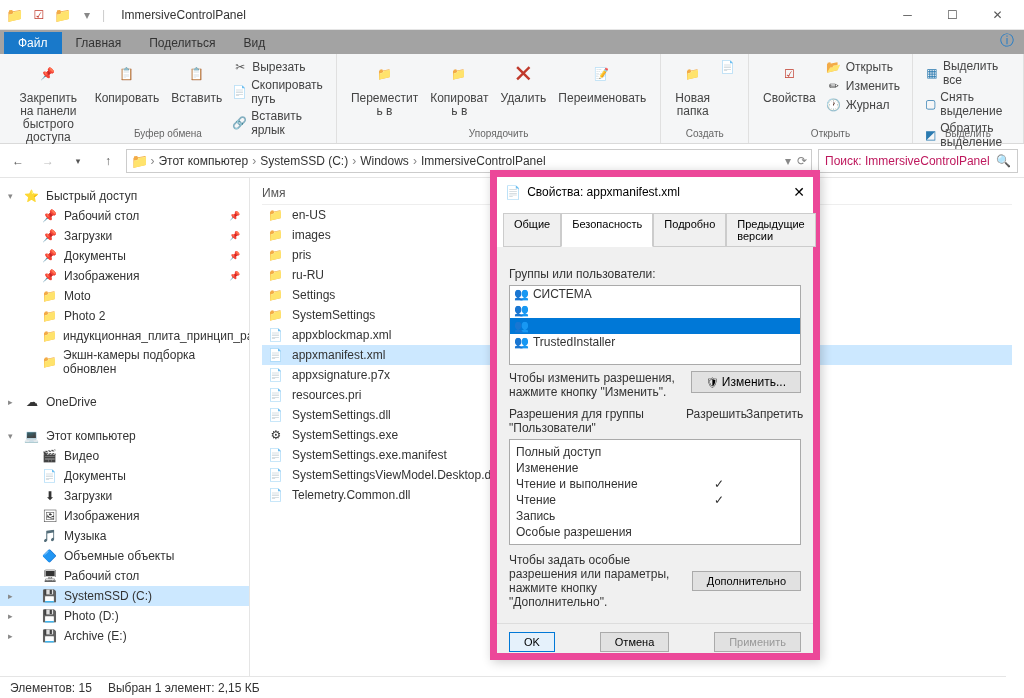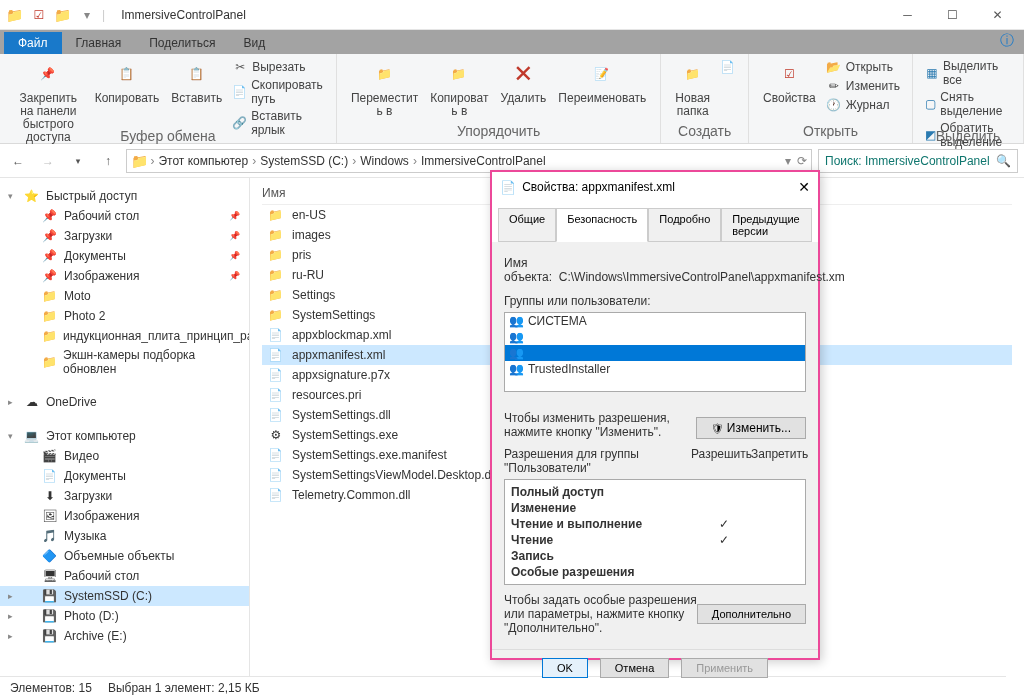--- a/index.html
+++ b/index.html
@@ -9,65 +9,65 @@
 .titlebar .qat-btn { width: 22px; height: 22px; display: flex; align-items: center; justify-content: center; }
 .titlebar .title { margin-left: 12px; color: #333; }
 .titlebar .winctrl { margin-left: auto; display: flex; }
 .titlebar .winctrl div { width: 45px; height: 30px; display: flex; align-items: center; justify-content: center; color: #555; }
 .tabs { height: 24px; background: #a3a3a3; display: flex; align-items: flex-end; padding-left: 4px; }
 .tab { padding: 4px 14px; color: #333; cursor: pointer; }
 .tab.active { background: #1979ca; color: #fff; }
 .ribbon { height: 90px; background: #f5f6f7; border-bottom: 1px solid #dadada; display: flex; position: relative; }
 .ribbon .help { position: absolute; right: 10px; top: -22px; color: #1979ca; font-size: 14px; }
 .rgroup { border-right: 1px solid #e0e0e0; padding: 2px 8px; display: flex; flex-direction: column; align-items: center; justify-content: space-between; }
-.rgroup .glabel { color: #666; font-size: 14px; text-align: center; padding-bottom: 2px; }
+.rgroup .glabel { color: #666; font-size: 10px; text-align: center; padding-bottom: 2px; }
 .rbig { display: flex; flex-direction: column; align-items: center; padding: 2px 6px; cursor: pointer; }
 .rbig .ricon { width: 32px; height: 32px; display: flex; align-items: center; justify-content: center; }
 .rbig .rlbl { text-align: center; line-height: 13px; margin-top: 2px; color: #444; }
 .rrow { display: flex; align-items: flex-start; height: 72px; }
 .rsmall { display: flex; align-items: center; gap: 4px; padding: 1px 4px; cursor: pointer; color: #444; }
 .rsmall .si { width: 16px; height: 16px; display: flex; align-items: center; justify-content: center; }
 .rcol { display: flex; flex-direction: column; justify-content: flex-start; gap: 1px; padding-top: 2px; }
 .navbar { height: 34px; display: flex; align-items: center; padding: 3px 6px; gap: 6px; border-bottom: 1px solid #e5e5e5; }
 .navbtn { width: 24px; height: 24px; display: flex; align-items: center; justify-content: center; color: #555; cursor: pointer; }
 .addrbar { flex: 1; height: 24px; border: 1px solid #ccc; display: flex; align-items: center; padding: 0 4px; gap: 2px; }
 .addrbar .crumb { padding: 0 2px; color: #333; cursor: pointer; }
 .addrbar .sep { color: #888; }
-.searchbox { width: 200px; height: 24px; border: 1px solid #ccc; display: flex; align-items: center; padding: 0 6px; color: #0f766e; }
+.searchbox { width: 200px; height: 24px; border: 1px solid #ccc; display: flex; align-items: center; padding: 0 6px; color: #be185d; }
 .content { display: flex; height: 500px; }
 .sidebar { width: 250px; border-right: 1px solid #e5e5e5; overflow-y: auto; padding: 8px 0; }
 .sbitem { display: flex; align-items: center; padding: 2px 8px 2px 24px; gap: 6px; cursor: pointer; color: #333; position: relative; }
 .sbitem.l2 { padding-left: 42px; }
 .sbitem .chev { position: absolute; left: 8px; color: #888; font-size: 9px; }
 .sbitem .icn { width: 16px; height: 16px; display: flex; align-items: center; justify-content: center; }
 .sbitem.selected { background: #cce8ff; }
 .sbitem .pin { margin-left: auto; color: #aaa; font-size: 9px; }
 .filepane { flex: 1; padding: 4px 12px; position: relative; }
 .filepane .colhdr { color: #555; padding: 4px 0; border-bottom: 1px solid #eee; }
 .frow { display: flex; align-items: center; padding: 2px 6px; gap: 8px; cursor: pointer; color: #333; }
 .frow.selected { background: #cce8ff; }
 .frow .ficn { width: 16px; height: 16px; display: flex; align-items: center; justify-content: center; }
 .statusbar { position: absolute; bottom: 0; left: 0; right: 18px; height: 22px; border-top: 1px solid #e5e5e5; display: flex; align-items: center; padding: 0 10px; gap: 16px; color: #333; background: #fff; }
-.dialog { position: absolute; left: 490px; top: 170px; width: 330px; height: 490px; background: #f0f0f0; border: 2px solid #ec4899; box-shadow: 2px 2px 10px rgba(0,0,0,0.2); }
+.dialog { position: absolute; left: 490px; top: 170px; width: 330px; height: 490px; background: #f0f0f0; border: 7px solid #ec4899; box-shadow: 2px 2px 10px rgba(0,0,0,0.2); }
 .dlgtitle { height: 30px; background: #fff; display: flex; align-items: center; padding: 0 8px; }
 .dlgtitle .x { margin-left: auto; font-size: 14px; cursor: pointer; }
 .dlgtabs { display: flex; background: #fff; padding: 6px 6px 0 6px; gap: 0; }
 .dlgtab { padding: 4px 10px; border: 1px solid #ccc; background: #f0f0f0; cursor: pointer; font-size: 11px; }
 .dlgtab.active { background: #fff; border-bottom-color: #fff; position: relative; z-index: 2; }
 .dlgbody { padding: 10px 12px; font-size: 11px; color: #333; }
 .dlgbody .row { margin: 4px 0; }
 .listbox { border: 1px solid #aaa; background: #fff; height: 80px; overflow-y: scroll; }
 .listbox .li { padding: 1px 4px; display: flex; align-items: center; gap: 4px; }
 .listbox .li.sel { background: #0078d7; color: #fff; }
 .btn { border: 1px solid #aaa; background: #e1e1e1; padding: 3px 14px; cursor: pointer; font-size: 11px; }
 .permtable { border: 1px solid #aaa; background: #fff; padding: 4px 6px; }
 .permrow { display: flex; padding: 1px 0; }
-.permrow .pn { flex: 1; font-weight: bold; }
+.permrow .pn { flex: 1; }
 .permrow .pc { width: 50px; text-align: center; }
-.dlgbtns { display: flex; justify-content: center; gap: 12px; padding: 8px 12px; border-top: 1px solid #ddd; }
+.dlgbtns { display: flex; justify-content: space-between; gap: 6px; padding: 8px 12px; border-top: 1px solid #ddd; }
 .folder-icon::before { content: "📁"; font-size: 14px; }
 .file-icon::before { content: "📄"; font-size: 13px; }
 </style>
 </head>
 <body>
 
 <div class="titlebar">
   <div class="qat">
     <div class="qat-btn folder-icon"></div>
     <div class="qat-btn" style="color:#c0392b">☑</div>
@@ -383,39 +383,38 @@
     <span style="margin-left:6px">Свойства: appxmanifest.xml</span>
     <span class="x">✕</span>
   </div>
   <div class="dlgtabs" id="dlgtabs">
       <div class="dlgtab">Общие</div>
       <div class="dlgtab active">Безопасность</div>
       <div class="dlgtab">Подробно</div>
       <div class="dlgtab">Предыдущие версии</div>
     </div>
   <div class="dlgbody">
-    <div class="row"><span>Имя объекта:</span>&nbsp;&nbsp;<span>C:\Windows\ImmersiveControlPanel\appxmanifest.xm</span></div>
     <div class="row" style="margin-top:10px">Группы или пользователи:</div>
     <div class="listbox" id="groupslist">
         <div class="li">
           <span>👥</span>
           <span>СИСТЕМА</span>
         </div>
         <div class="li">
           <span>👥</span>
         </div>
         <div class="li sel">
           <span>👥</span>
         </div>
         <div class="li">
           <span>👥</span>
           <span>TrustedInstaller</span>
         </div>
       </div>
-    <div class="row" style="display:flex;align-items:flex-end;margin-top:19px">
+    <div class="row" style="display:flex;align-items:flex-start;margin-top:6px">
       <span style="flex:1">Чтобы изменить разрешения, нажмите кнопку "Изменить".</span>
       <button class="btn"><span style="font-size:10px">🛡</span> <span>Изменить...</span></button>
     </div>
     <div class="row" style="display:flex;margin-top:8px">
       <span style="flex:1">Разрешения для группы "Пользователи"</span>
       <span class="pc" style="width:60px;text-align:center">Разрешить</span>
       <span class="pc" style="width:55px;text-align:center">Запретить</span>
     </div>
     <div class="permtable" id="permtable">
         <div class="permrow">

